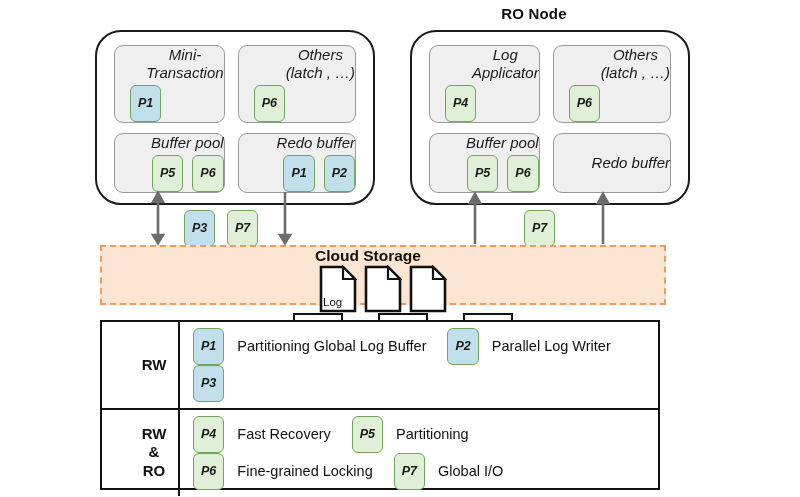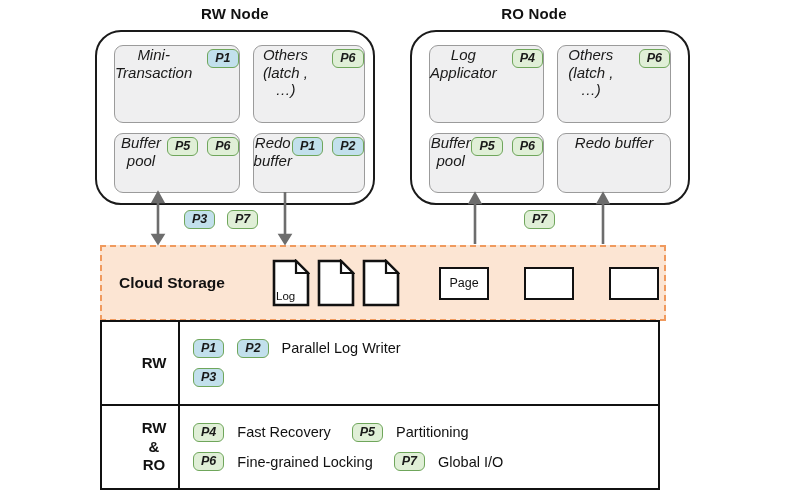--- a/index.html
+++ b/index.html
@@ -15,44 +15,44 @@
   }
   .node-box {
     position:absolute; top:30px; width:280px; height:175px;
     background:#ffffff; border:2px solid #1a1a1a; border-radius:26px;
     box-sizing:border-box; display:grid;
     grid-template-columns:1fr 1.07fr; grid-template-rows:78px 60px;
     gap:10px 13px; padding:13px 17px;
   }
   .comp {
     background:#efeff0; border:1.5px solid #9b9b9b; border-radius:9px;
-    display:flex; flex-direction:row; align-items:flex-start; justify-content:center;
+    display:flex; flex-direction:column; align-items:flex-end; justify-content:center;
     box-sizing:border-box;
   }
   .comp-label {
     font-style:italic; font-size:15px; line-height:1.18; text-align:center;
     white-space:pre-line; color:#1a1a1a;
   }
   .badge-row { display:flex; gap:9px; margin-top:3px; }
   .comp.tall .badge-row { align-self:flex-start; margin-left:15px; }
 
   
   .badge {
     display:inline-flex; align-items:center; justify-content:center;
-    min-width:18px; padding:0 7px; border:1.6px solid #6fa65b; border-radius:6px;
+    min-width:18px; padding:9px 7px; border:1.6px solid #6fa65b; border-radius:6px;
     font-weight:bold; font-style:italic; font-size:12.5px; color:#1a1a1a;
     background:#e0efd7; box-sizing:border-box; line-height:1.35;
   }
   .float-badge { position:absolute; }
 
   
   .storage {
-    position:absolute; left:100px; top:245px; width:566px; height:76px;
+    position:absolute; left:100px; top:245px; width:566px; height:60px;
     background:#fce5d3; border:2px dashed #f09a5e; box-sizing:border-box;
-    display:flex; align-items:center;
+    display:flex; align-items:center;flex-direction:column;
   }
   .storage-label { font-weight:bold; font-size:15.5px; margin-left:17px; width:153px; }
   .docs { display:flex; gap:7px; align-items:flex-end; }
   .pages { display:flex; gap:9px; margin-left:13px; }
   .page-rect {
     width:50px; height:33px; background:#ffffff; border:2px solid #111;
     box-sizing:border-box; display:flex; align-items:center; justify-content:center;
     font-size:12.5px;
     margin-left:26px;
   }
@@ -79,21 +79,20 @@
   .lline .ltext { font-size:14.5px; margin-right:21px; color:#111; }
 
   
   #arrow-layer { position:absolute; left:0; top:0; pointer-events:none; }
 </style>
 </head>
 <body>
 
 <div id="canvas">
 
-  <div class="node-title" style="left:95px">RW Node</div>
   <div class="node-box" style="left:95px">
     <div class="comp tall">
       <div class="comp-label">Mini-
 Transaction</div>
       <div class="badge-row">
           <span class="badge" style="background: rgb(194, 224, 236);">P1</span>
         </div>
     </div>
     <div class="comp tall">
       <div class="comp-label">Others
@@ -193,20 +192,21 @@
       <polygon points="598,203 608,203 603,194"></polygon>
     </g>
   </svg>
 
   <div class="legend">
     <div class="lrow">
       <div class="lhead">RW</div>
       <div class="lbody">
         <div class="lline">
           <span class="badge" style="background: rgb(194, 224, 236);">P1</span>
+          <span class="ltext">Partitioning Global Log Buffer</span>
           <span class="badge" style="background: rgb(194, 224, 236);">P2</span>
           <span class="ltext">Parallel Log Writer</span>
         </div>
         <div class="lline">
           <span class="badge" style="background: rgb(194, 224, 236);">P3</span>
         </div>
       </div>
     </div>
     <div class="lrow">
       <div class="lhead">RW

